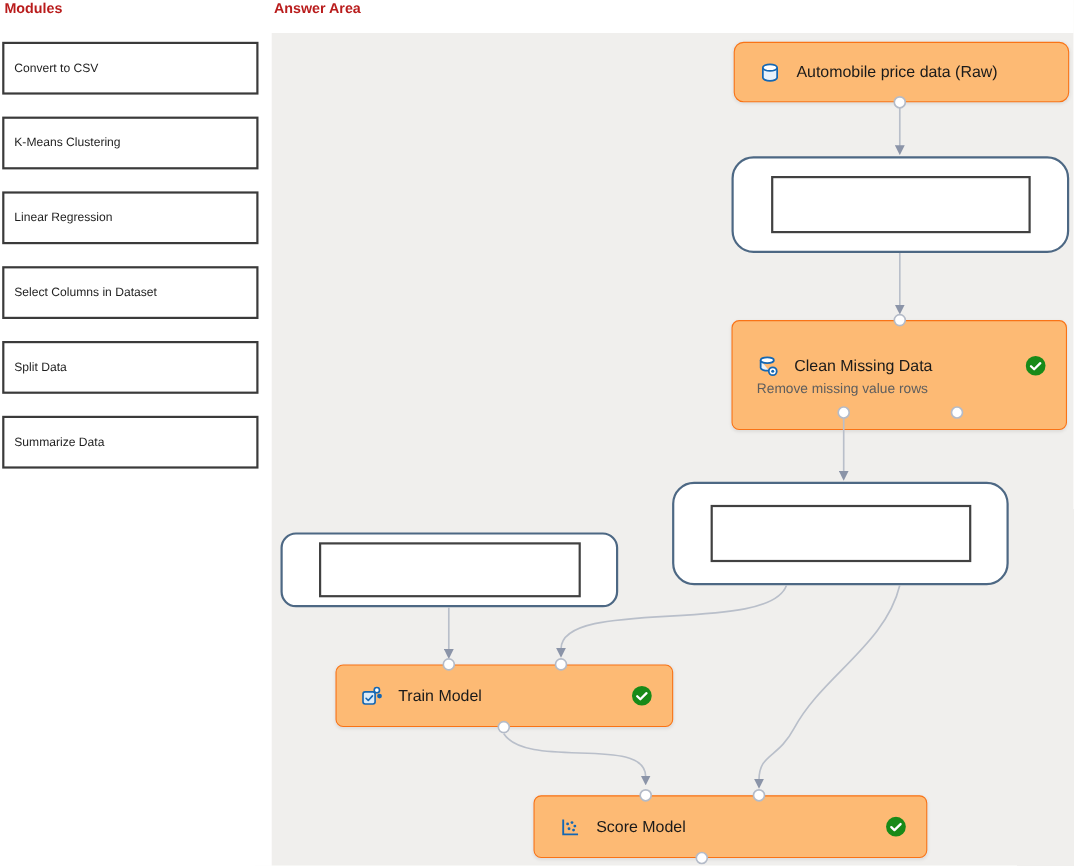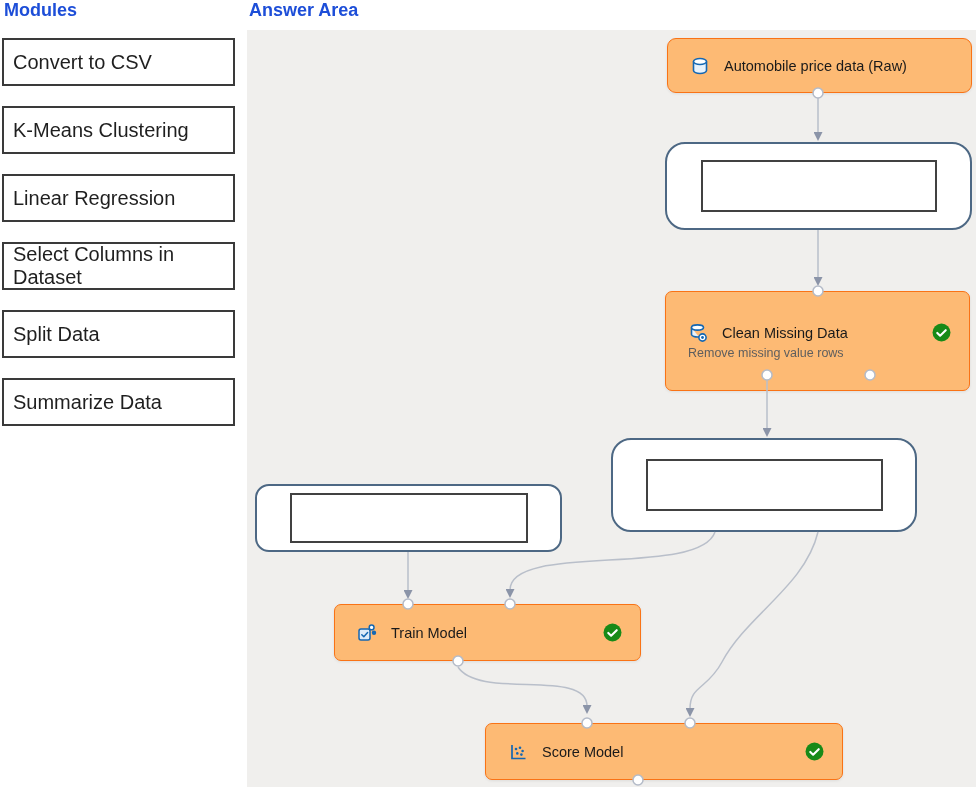--- a/index.html
+++ b/index.html
@@ -1,30 +1,30 @@
 <!DOCTYPE html>
 <html><head>
 <meta charset="utf-8">
 <style>
   * { margin:0; padding:0; box-sizing:border-box; }
   html,body { width:976px; height:787px; background:#ffffff; overflow:hidden;
               font-family:"Liberation Sans", sans-serif; }
   .page { position:relative; width:976px; height:787px; }
 
   
-  .panel-title { position:absolute; top:0; font-size:18px; font-weight:700; color:#1d4ed8; }
+  .panel-title { position:absolute; top:0; font-size:13px; font-weight:700; color:#b91c1c; }
   #modules-title { left:4px; }
   #answer-title  { left:249px; }
 
   
   .modules-list { position:absolute; left:2px; top:38px; display:flex; flex-direction:column; gap:20px; }
   .module-box {
     width:233px; height:48px; background:#ffffff;
     border:2px solid #3a3a3a; display:flex; align-items:center;
-    padding-left:9px; font-size:20px; color:#1f1f1f; cursor:grab;
+    padding-left:9px; font-size:11px; color:#1f1f1f; cursor:grab;
   }
 
   
   .canvas { position:absolute; left:247px; top:30px; width:729px; height:757px; background:#f0efed; }
 
   .node {
     position:absolute; background:#fdba74; border:1px solid #f97316; border-radius:7px;
     box-shadow:0 1px 3px rgba(0,0,0,.08); display:flex; align-items:center;
     padding:0 18px 0 22px; gap:14px; font-size:14.5px; color:#1a1a1a;
   }
@@ -43,21 +43,21 @@
 
   #dropzone-1 { left:418px; top:112px; width:307px; height:88px; border-radius:20px; }
   #dropzone-1 .slot { width:236px; height:52px; }
   #dropzone-2 { left:364px; top:408px; width:306px; height:94px; border-radius:20px; }
   #dropzone-2 .slot { width:237px; height:52px; }
   #dropzone-3 { left:8px;  top:454px; width:307px; height:68px; border-radius:14px; }
   #dropzone-3 .slot { width:238px; height:50px; }
 
   #node-dataset { left:420px; top:8px;   width:305px; height:55px; border-radius:9px; }
   #node-clean   { left:418px; top:261px; width:305px; height:100px; }
-  #node-train   { left:58px;  top:574px; width:307px; height:57px;margin-left:29px; }
+  #node-train   { left:58px;  top:574px; width:307px; height:57px; }
   #node-score   { left:238px; top:693px; width:358px; height:57px; }
 
   #wire-layer { position:absolute; left:0; top:0; width:729px; height:757px; pointer-events:none; z-index:5; }
   .icon { flex:0 0 auto; display:flex; }
 </style>
 </head>
 <body>
 
 <div class="page">
 

